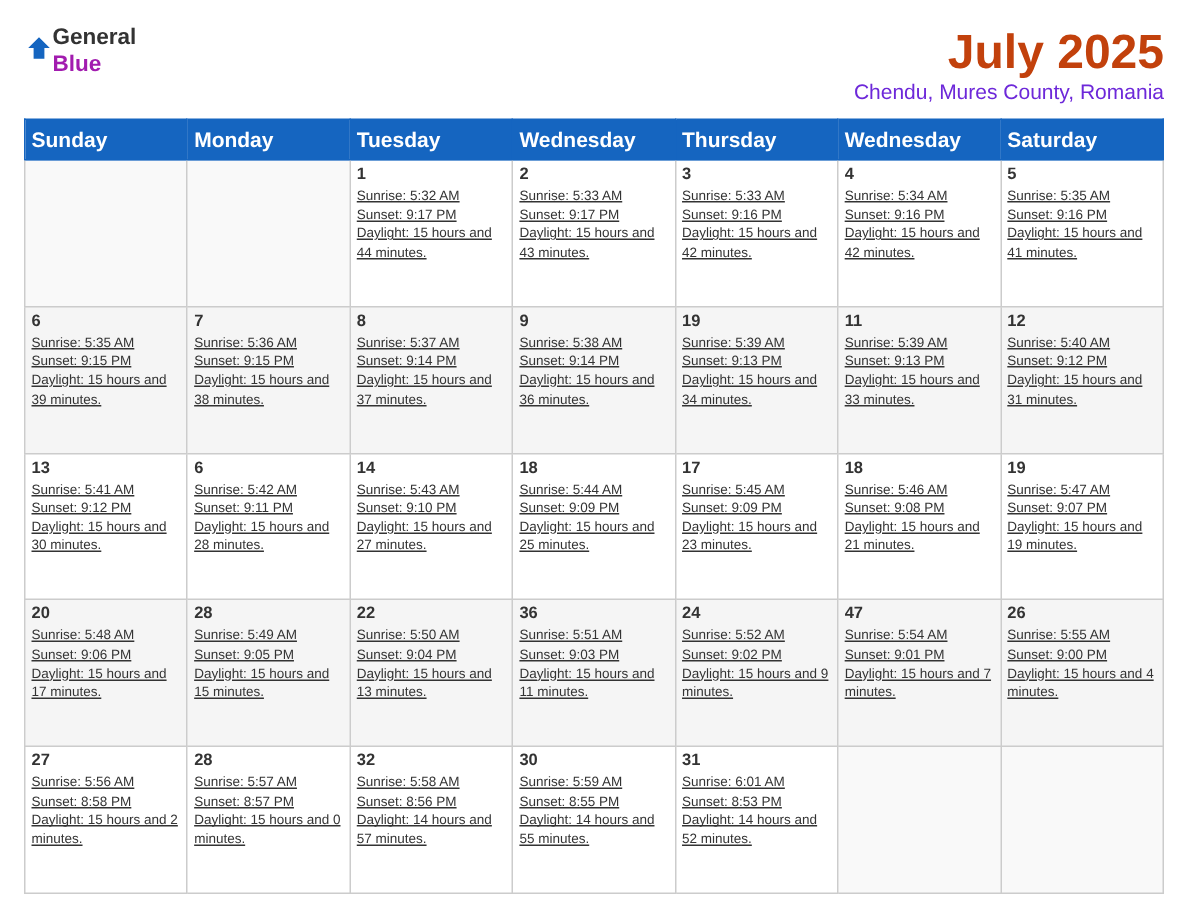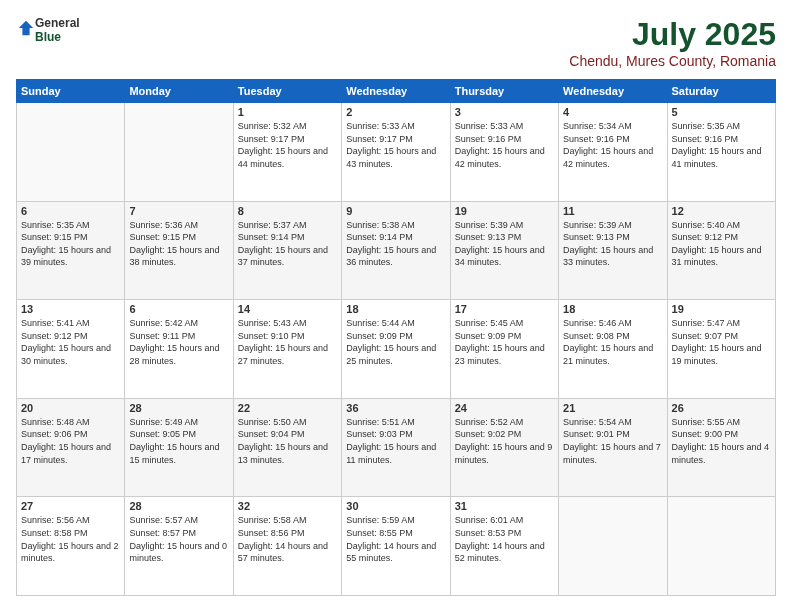--- a/index.html
+++ b/index.html
@@ -21,52 +21,52 @@
       display: flex;
       justify-content: space-between;
       align-items: flex-start;
       margin-bottom: 10px;
     }
     .logo {
       display: flex;
       align-items: center;
     }
     .logo-text {
-      font-size: 12px;
+      font-size: 15px;
       font-weight: bold;
       line-height: 1.2;
     }
     .logo-general { color: #333; }
-    .logo-blue { color: #14532d; }
+    .logo-blue { color: #a21caf; }
     .logo-icon {
       width: 18px;
       height: 18px;
       margin-left: 1px;
     }
     .title-block {
       text-align: right;
     }
     .calendar-title {
       font-size: 32px;
       font-weight: bold;
-      color: #14532d;
+      color: #c2410c;
     }
     .calendar-subtitle {
       font-size: 14px;
-      color: #7f1d1d;
+      color: #6d28d9;
     }
     .calendar-table {
       width: 100%;
       border-collapse: collapse;
       flex: 1;
     }
     .calendar-table th {
       background: #1565c0;
       color: #fff;
-      font-size: 11px;
+      font-size: 14px;
       font-weight: bold;
       padding: 5px 4px;
       text-align: left;
       border: 1px solid #1565c0;
     }
     .calendar-table td {
       border: 1px solid #ccc;
       vertical-align: top;
       padding: 3px 4px;
       font-size: 9px;
@@ -84,20 +84,21 @@
       font-size: 11px;
       font-weight: bold;
       color: #333;
       display: block;
       margin-bottom: 2px;
     }
     .day-detail {
       font-size: 9px;
       color: #333;
       line-height: 1.4;
+      text-decoration: underline;
     }
     .empty-cell {
       background: #f9f9f9 !important;
     }
   </style>
 </head>
 <body>
 
 <div class="page">
   <div class="header">
@@ -230,21 +231,21 @@
           </td>
           <td>
             <span class="day-num">36</span>
             <div class="day-detail">Sunrise: 5:51 AM<br>Sunset: 9:03 PM<br>Daylight: 15 hours and 11 minutes.</div>
           </td>
           <td>
             <span class="day-num">24</span>
             <div class="day-detail">Sunrise: 5:52 AM<br>Sunset: 9:02 PM<br>Daylight: 15 hours and 9 minutes.</div>
           </td>
           <td>
-            <span class="day-num">21</span>
+            <span class="day-num">47</span>
             <div class="day-detail">Sunrise: 5:54 AM<br>Sunset: 9:01 PM<br>Daylight: 15 hours and 7 minutes.</div>
           </td>
           <td>
             <span class="day-num">26</span>
             <div class="day-detail">Sunrise: 5:55 AM<br>Sunset: 9:00 PM<br>Daylight: 15 hours and 4 minutes.</div>
           </td>
         </tr>
         <tr>
           <td>
             <span class="day-num">27</span>

